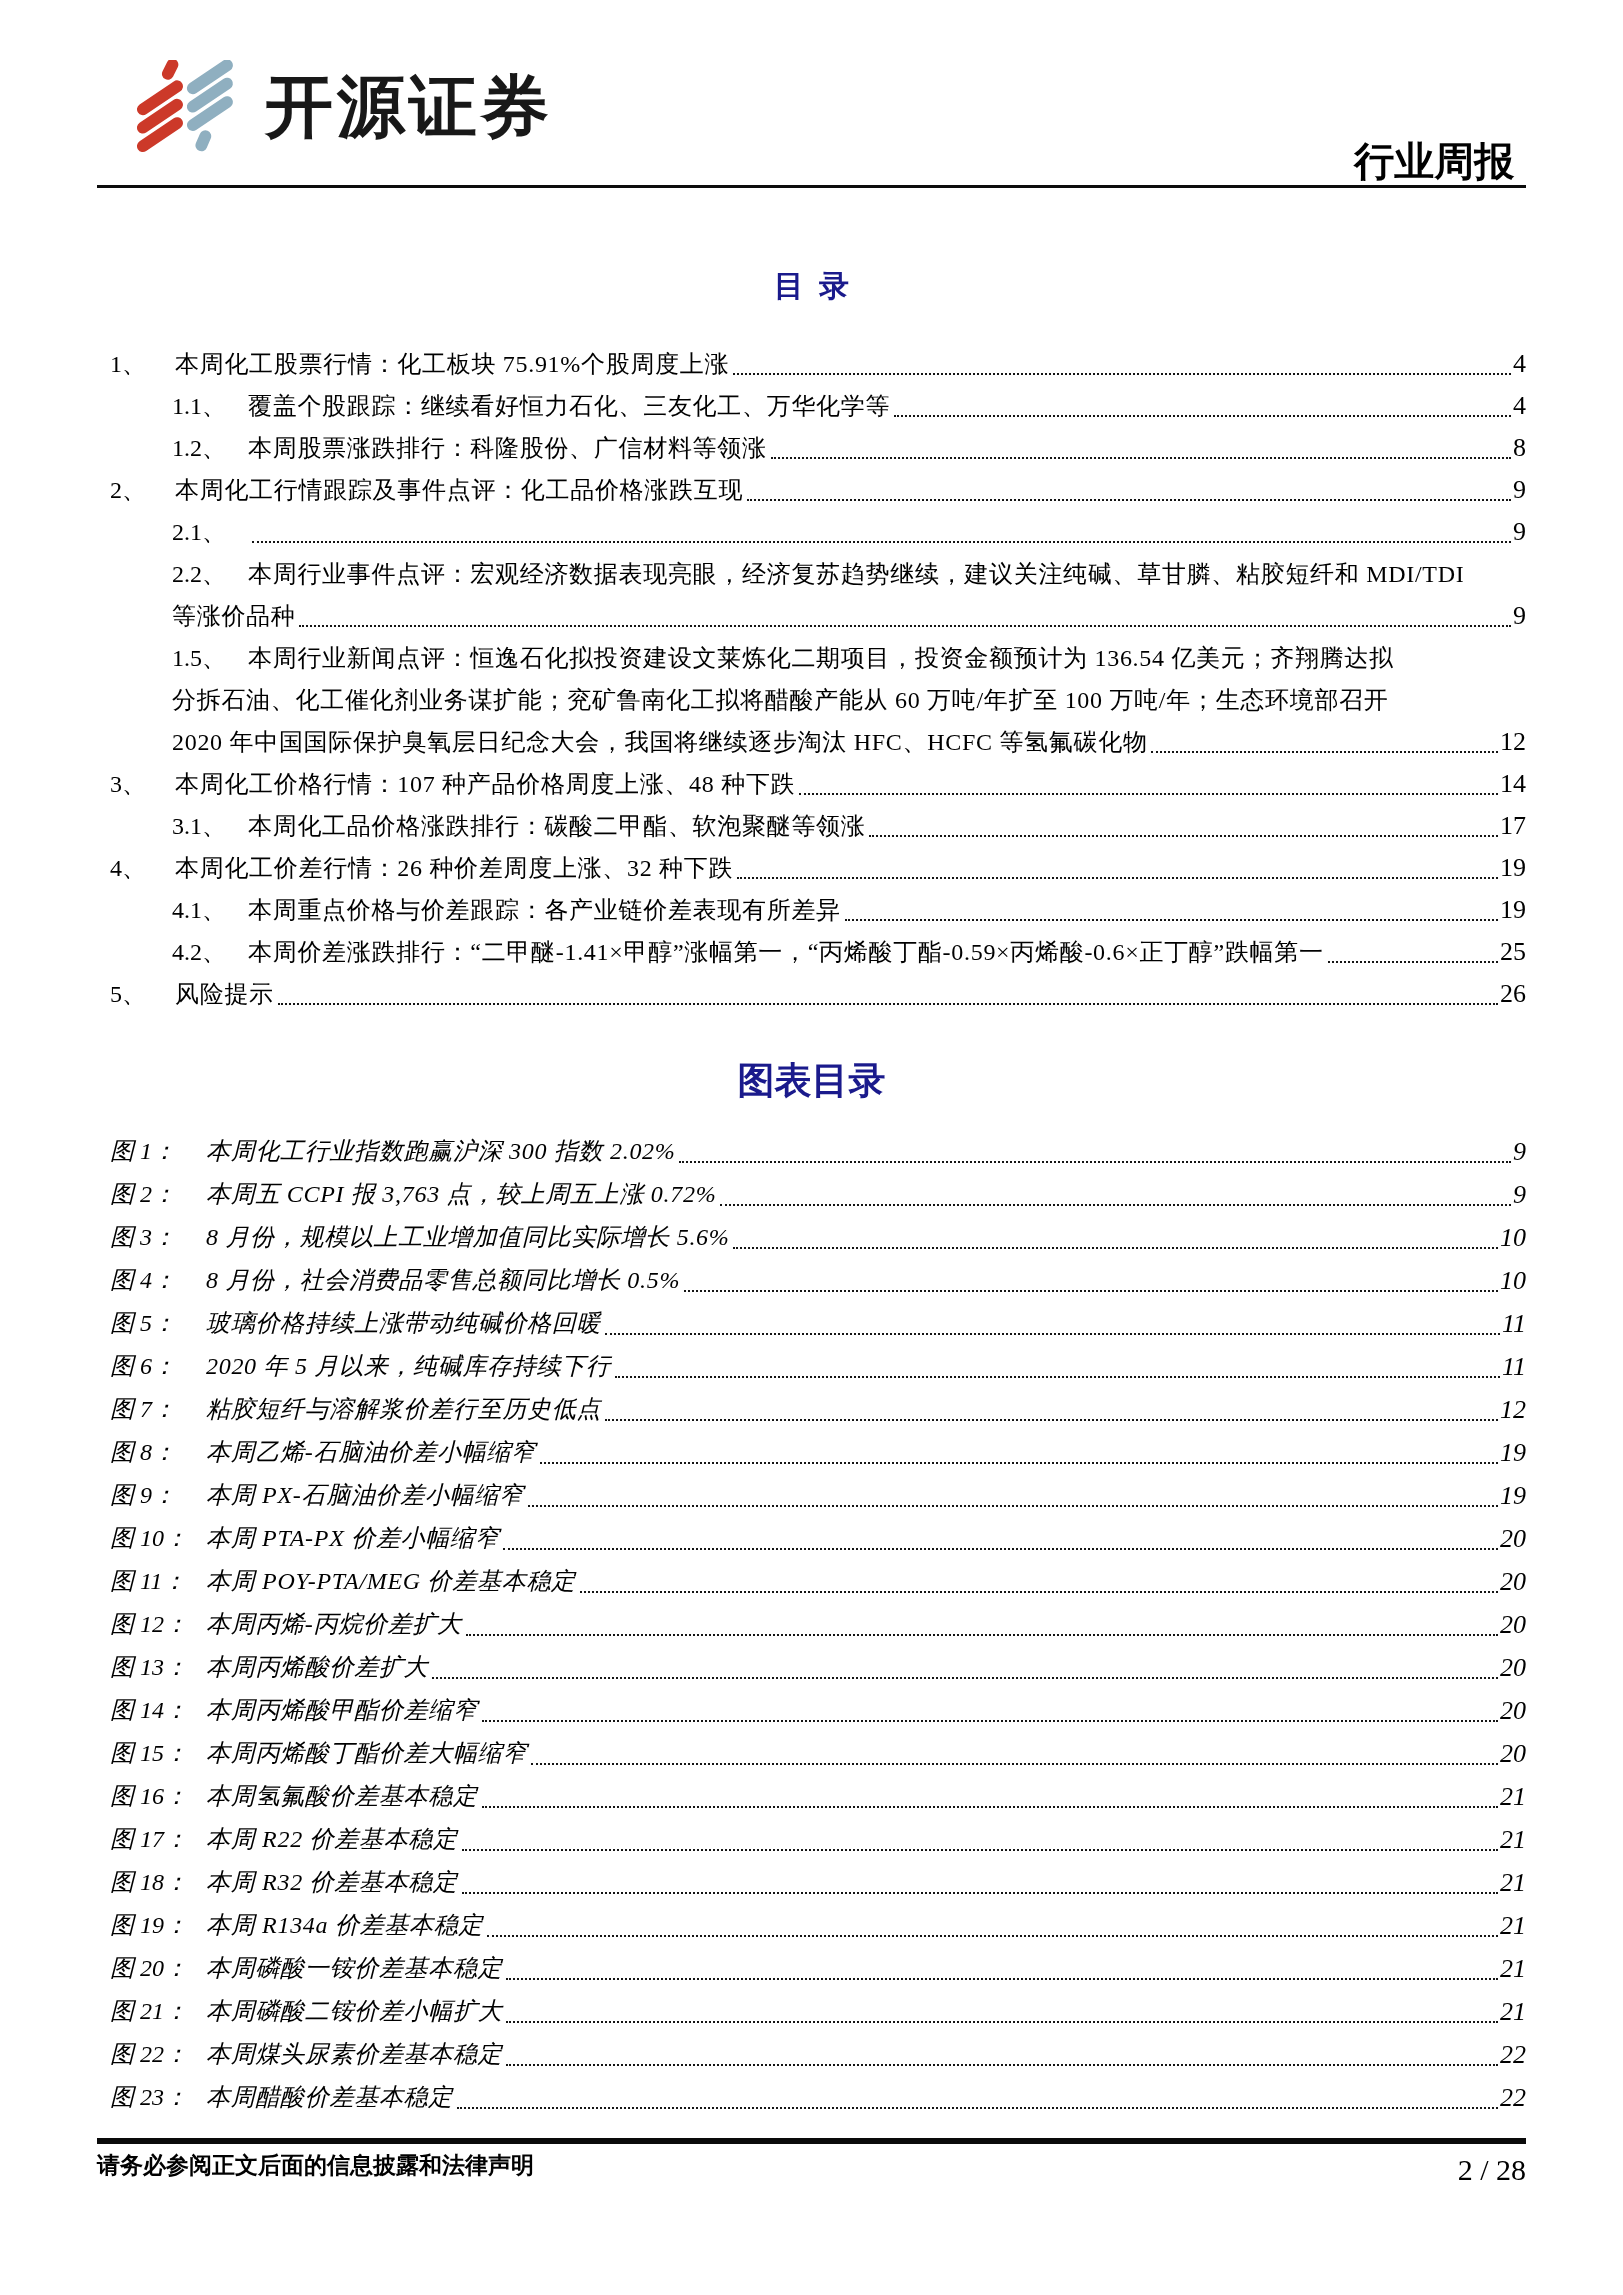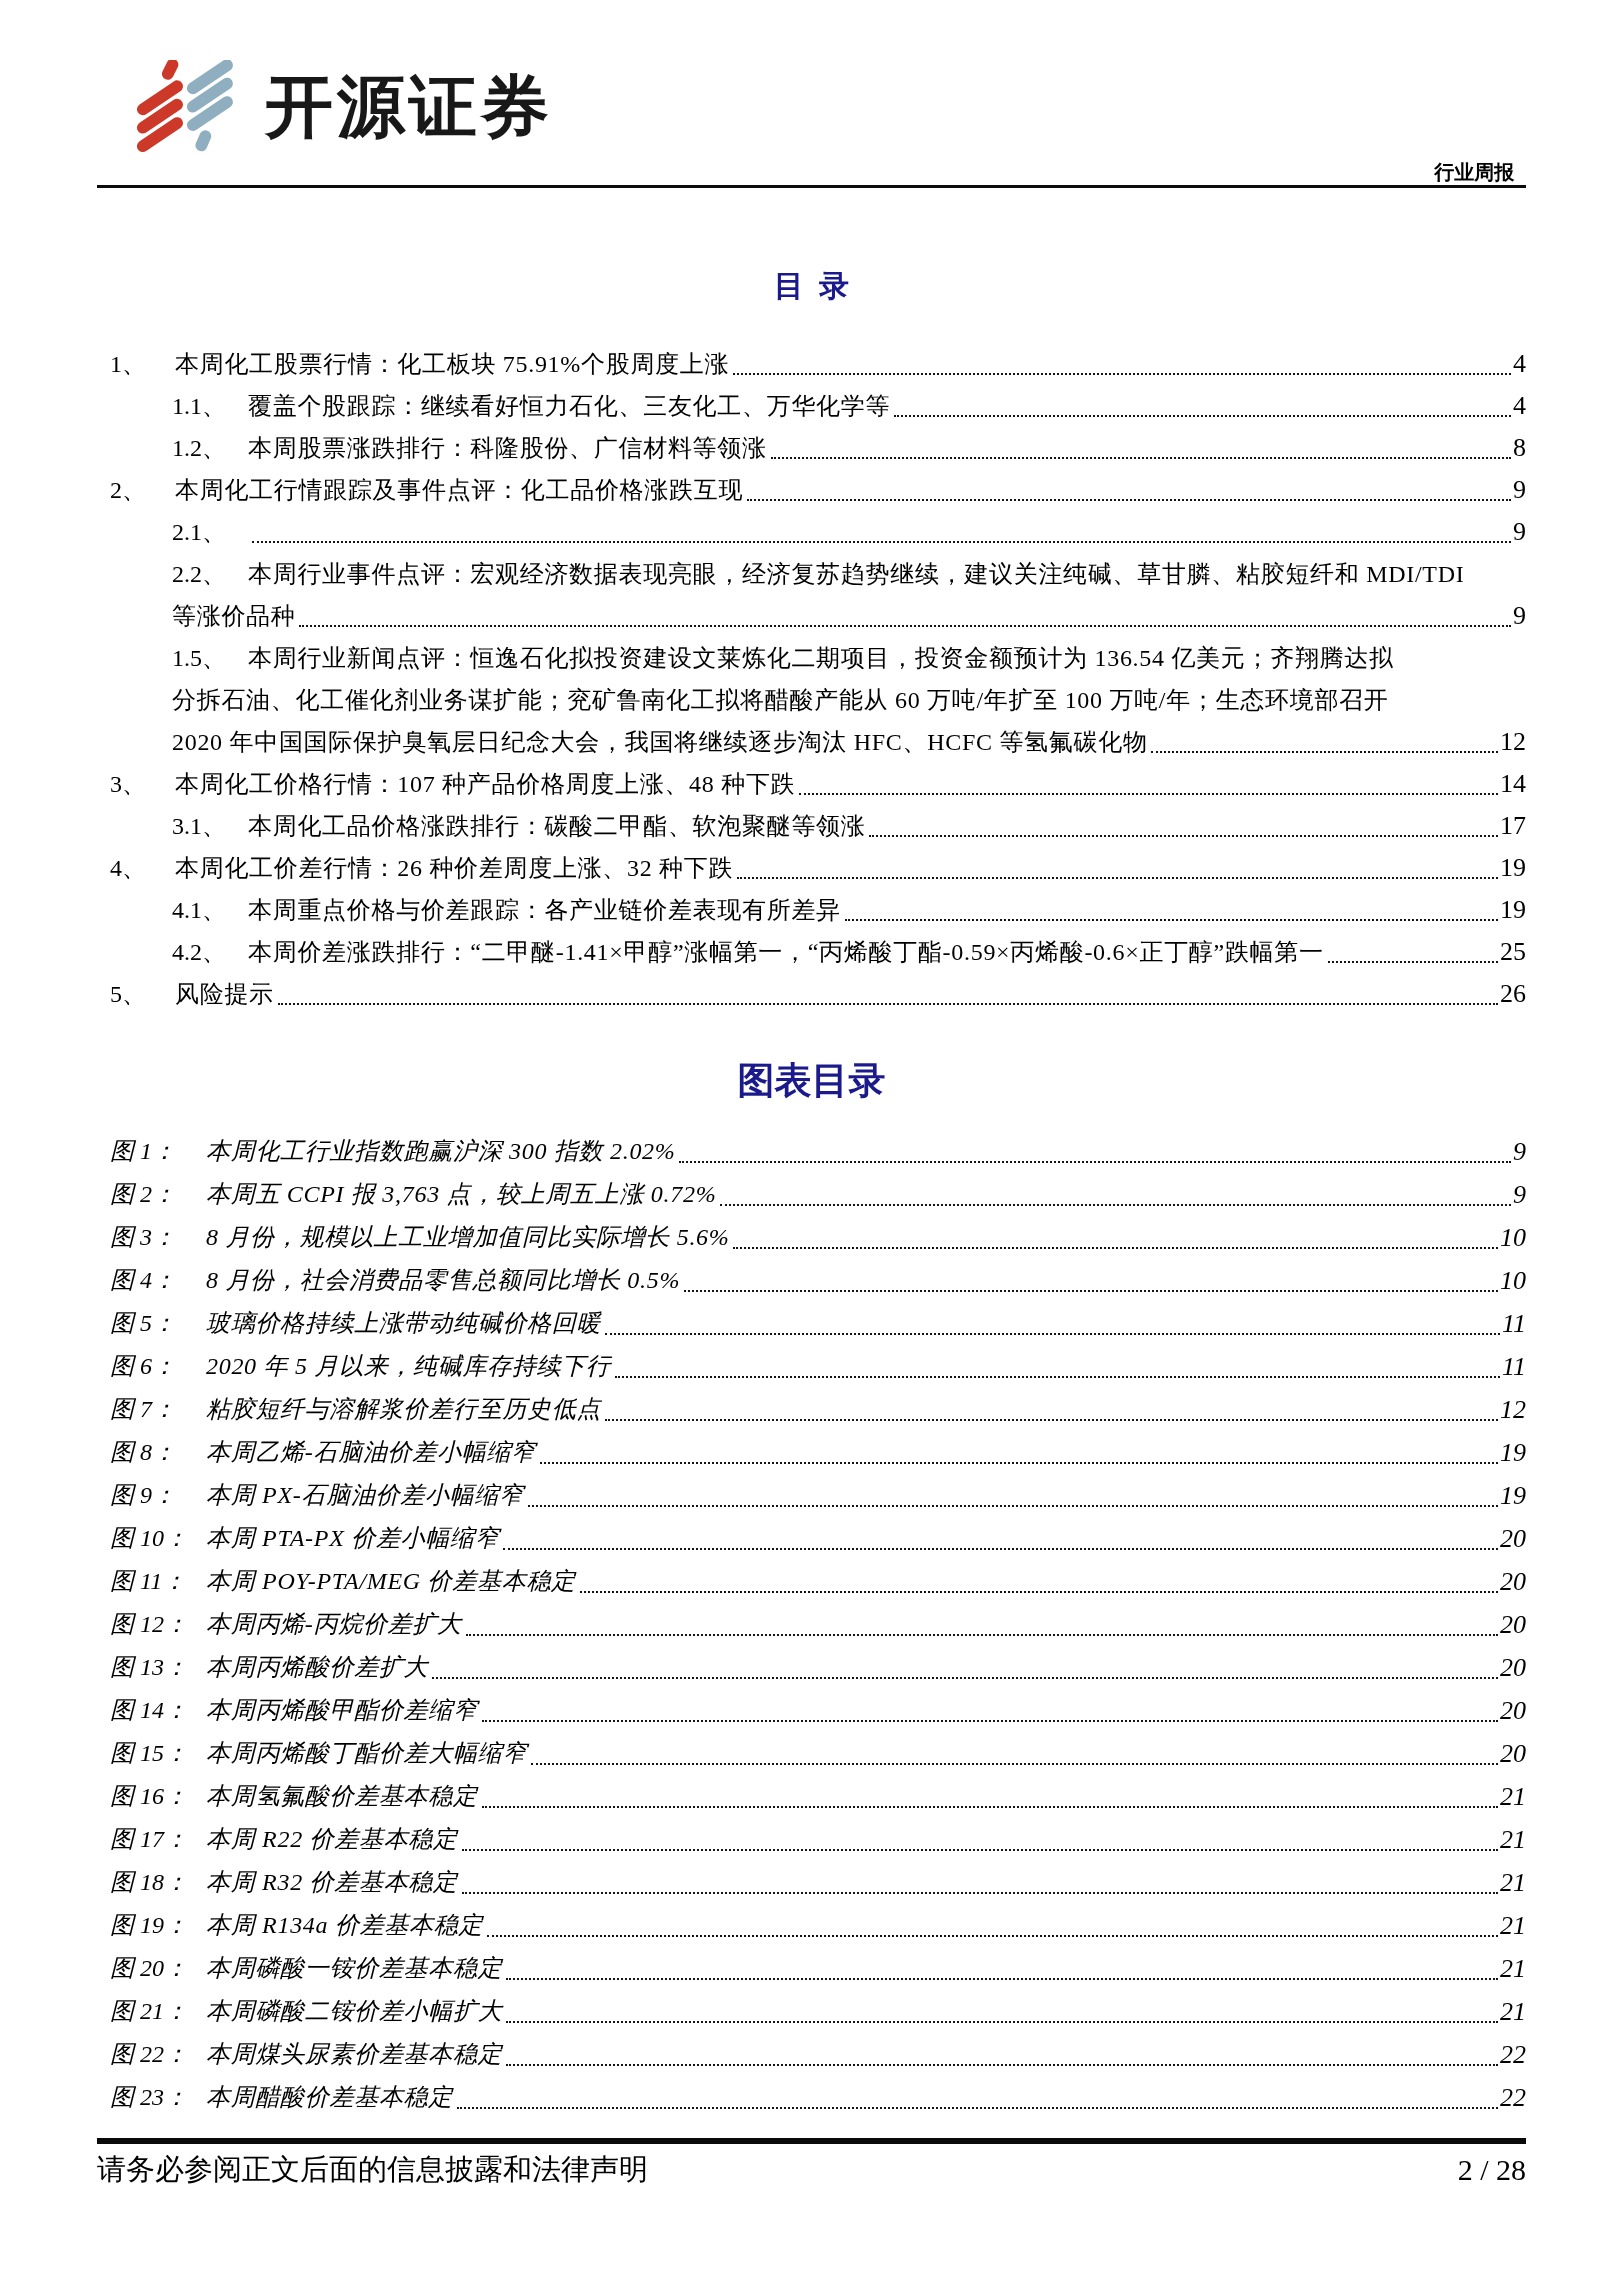--- a/index.html
+++ b/index.html
@@ -13,21 +13,21 @@
   .header{position:relative;height:177px;border-bottom:3.3px solid #0c0c0c;}
   .logo{position:absolute;left:38px;top:52px;display:flex;align-items:center;}
   .logo svg{display:block;}
   .brand-text{
     font-family:"Liberation Sans","DejaVu Sans",sans-serif;
     font-weight:bold;font-size:68px;line-height:1;color:#181818;
     letter-spacing:3.9px;margin-left:17px;white-space:nowrap;
   }
   .report-type{
     position:absolute;right:11.8px;bottom:2.6px;
-    font-size:20px;font-weight:bold;line-height:1;white-space:nowrap;
+    font-size:40px;font-weight:bold;line-height:1;white-space:nowrap;
   }
 
   
   .toc-title{
     margin-top:77px;text-align:center;
     font-size:30px;font-weight:bold;color:#1a1a8c;
     line-height:41px;white-space:pre;
   }
   .figures-title{
     margin-top:47px;text-align:center;
@@ -52,21 +52,21 @@
     border-bottom:2.6px dotted #141414;margin:0 2px 9.8px 3.9px;height:0;
   }
   .pg{flex:0 0 auto;font-size:26px;line-height:42px;white-space:nowrap;}
 
   
   .footer{
     position:absolute;left:97px;right:97px;top:2138px;
     border-top:6.5px solid #0a0a0a;padding-top:7.9px;
     display:flex;justify-content:space-between;align-items:flex-start;
   }
-  .disclaimer{font-size:29px;font-weight:normal;line-height:1.2;}
+  .disclaimer{font-size:23px;font-weight:bold;line-height:1.2;}
   .page-indicator{font-size:30px;line-height:1.2;}
 </style>
 </head>
 <body>
 
 <div class="page">
 
   <div class="header">
     <div class="logo">
       <span>

